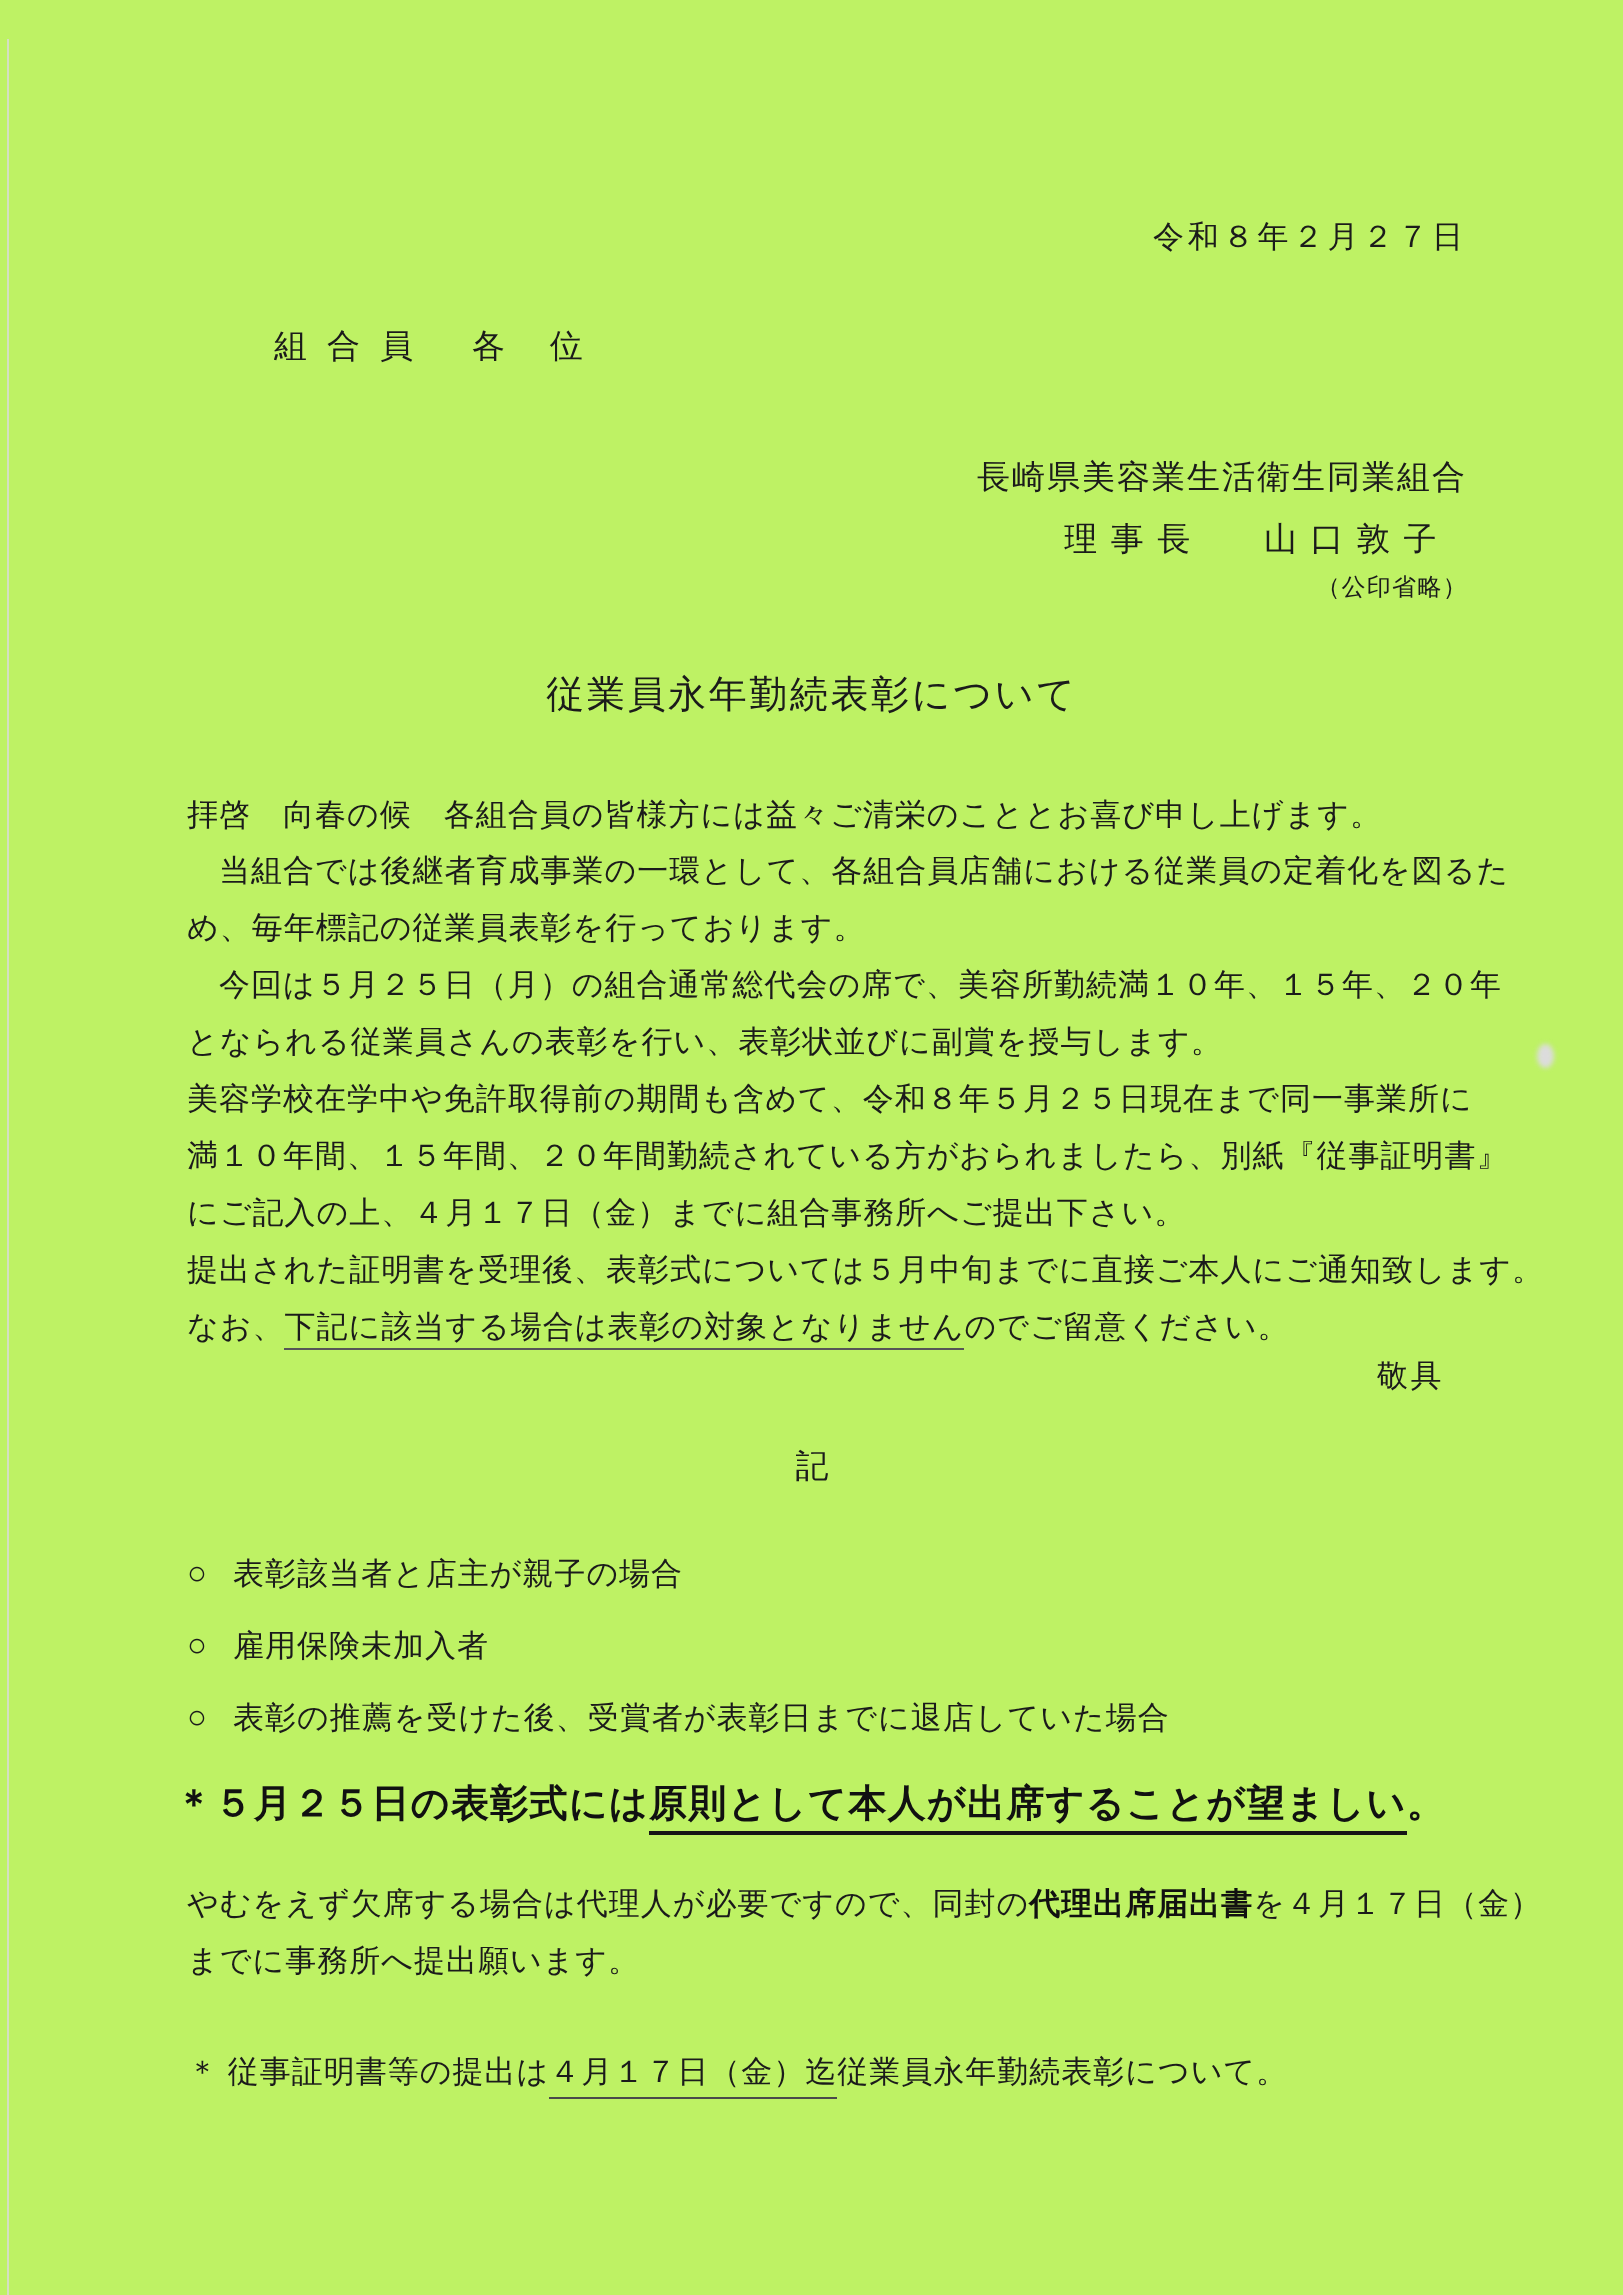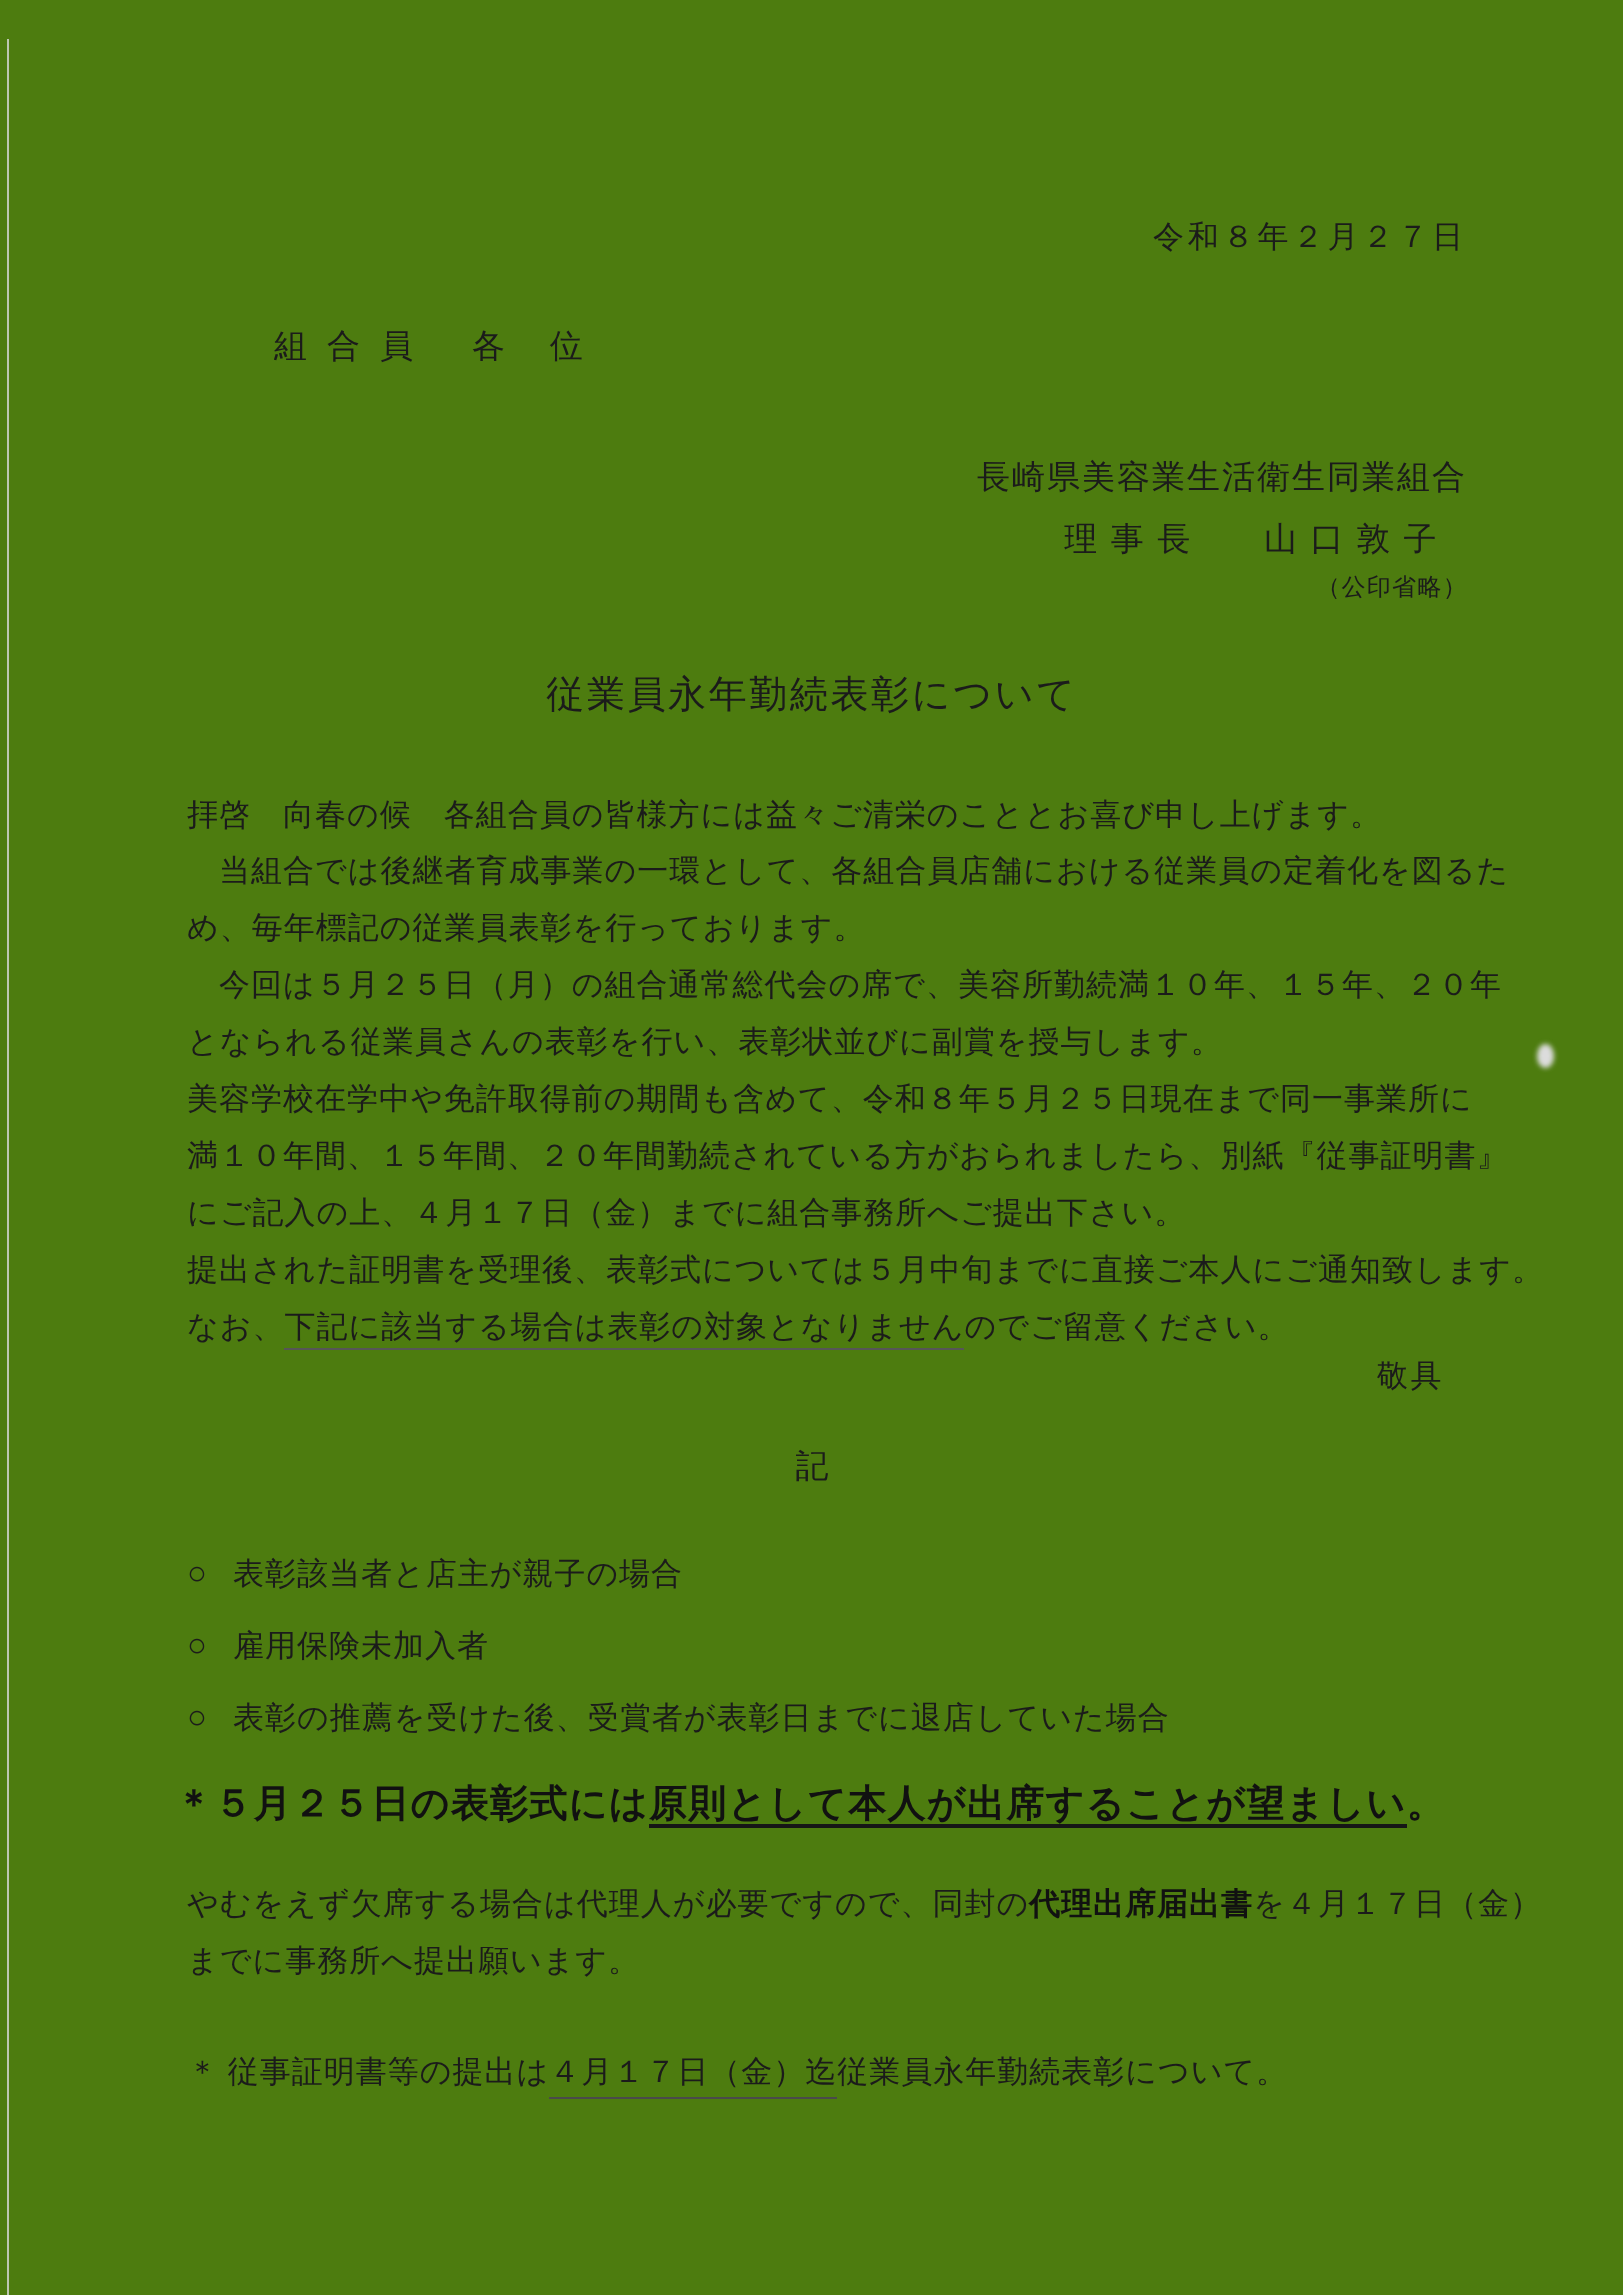--- a/index.html
+++ b/index.html
@@ -1,20 +1,20 @@
 <!DOCTYPE html>
 <html lang="ja" style="font-size:10.5px"><head>
 <meta charset="utf-8">
 <style>
   html,body{margin:0;padding:0;background:#e8e8e8;}
   .page{
     position:relative;
     width:1624px;height:2295px;
     margin:0 auto;
-    background:#4d7c0f;
+    background:#bef264;
     font-family:"Liberation Serif","DejaVu Serif",serif;
     color:#1b1b1b;
     overflow:hidden;
   }
   .edge-line{
     position:absolute;left:6.5px;top:39px;width:2.6px;height:2256px;
     background:#d9d9d9;opacity:.8;
   }
   .smudge{
     position:absolute;left:1537px;top:1044px;width:17px;height:23.6px;
@@ -31,21 +31,21 @@
   .body-line{left:187px;font-size:31px;letter-spacing:1px;}
   .u-note{border-bottom:2px solid #565656;padding-bottom:3.9px;}
   .closing{top:1355px;right:180px;font-size:31px;letter-spacing:2.6px;font-family:Liberation Serif, serif;}
   .record{top:1444px;left:0;width:100%;text-align:center;font-size:33px;}
   .bullet{left:187px;font-size:31px;letter-spacing:1px;}
   .bullet .marker{font-size:33px;margin-right:25px;}
   .highlight-line{
     left:175px;font-size:38px;letter-spacing:1.3px;font-weight:bold;
     font-family:"Liberation Sans","DejaVu Sans",sans-serif;color:#111;
   }
-  .u-strong{border-bottom:4.6px solid #161616;padding-bottom:0;}
+  .u-strong{border-bottom:4.6px solid #161616;padding-bottom:7px;}
   .bold-gothic{
     font-weight:bold;
     font-family:Liberation Mono, monospace;color:#111;
   }
   .u-date{border-bottom:2.6px solid #4a4a4a;padding-bottom:8px;}
 </style>
 </head>
 <body>
 
 <div class="page">

